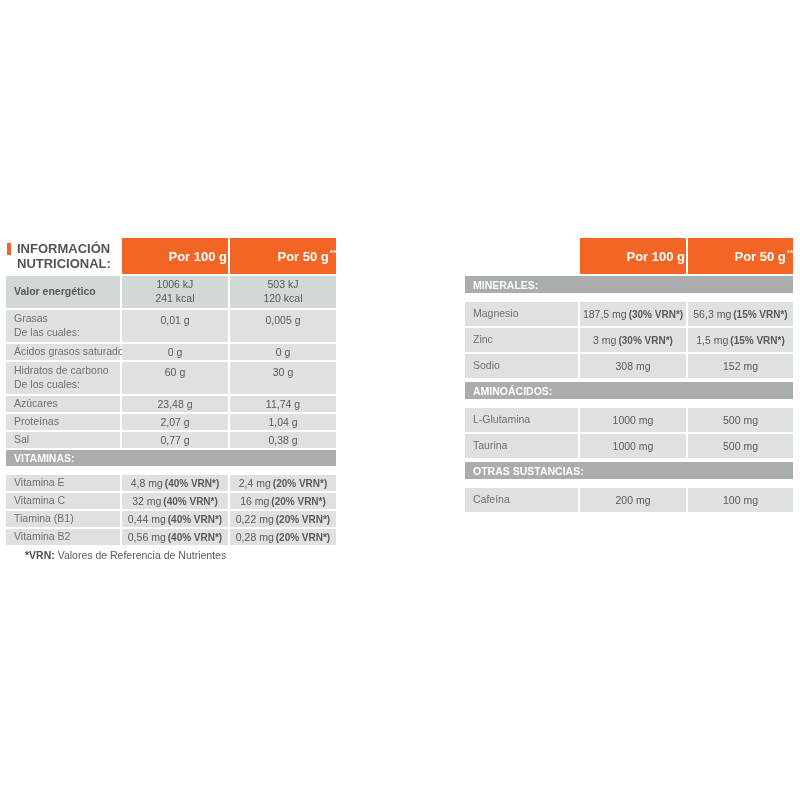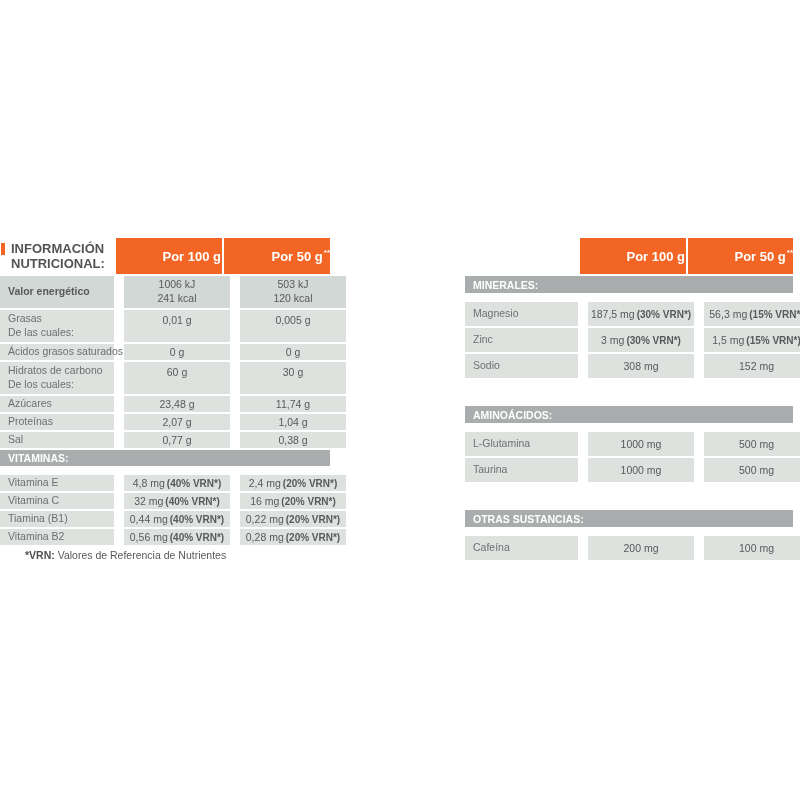--- a/index.html
+++ b/index.html
@@ -4,36 +4,36 @@
 <style>
   :root{
     --accent:#F26524; --row-bg:#DEE2DF; --row-bg-shaded:#D2D8D5;
     --section-bg:#A9ADAE; --label-text:#6D6F71; --value-text:#58595B;
     --header-text:#FFFFFF; --title-text:#515456;
   }
   *{box-sizing:border-box;margin:0;padding:0;}
   html,body{width:800px;height:800px;background:#FFFFFF;
     font-family:"Liberation Sans",sans-serif;position:relative;overflow:hidden;}
   .table{position:absolute;top:238px;}
-  #left-table{left:0;width:330px;}
+  #left-table{left:6px;width:330px;}
   #right-table{left:465px;width:328px;}
   .header-row{display:grid;grid-template-columns:114px 106px 106px;column-gap:2px;
     height:36px;margin-bottom:2px;}
   #right-table .header-row{grid-template-columns:113px 106px 105px;}
   .hcell{background:var(--accent);color:var(--header-text);font-weight:bold;
     font-size:13px;display:flex;align-items:center;justify-content:flex-end;}
   .hcell sup{font-size:8px;line-height:0;margin-left:1px;transform:translateY(-3px);}
   .title-cell{background:#FFFFFF;position:relative;display:flex;align-items:center;
     padding-left:11px;color:var(--title-text);font-weight:bold;font-size:13px;line-height:1.18;}
   .accent-bar{position:absolute;left:1px;top:5px;width:4px;height:12px;background:var(--accent);}
-  .row{display:grid;grid-template-columns:114px 106px 106px;column-gap:10px;
+  .row{display:grid;grid-template-columns:114px 106px 106px;column-gap:2px;
     height:16px;margin-bottom:2px;border-radius:15px;}
   #right-table .row{grid-template-columns:113px 106px 105px;height:24px;}
   .row.tall{height:32px;}
-  .row.gap-after{margin-bottom:28px;}
+  .row.gap-after{margin-bottom:4px;}
   .cell{background:var(--row-bg);}
   .row.shade .cell{background:var(--row-bg-shaded);}
   .cell.label{display:flex;flex-direction:column;justify-content:center;
     padding-left:8px;color:var(--label-text);font-size:10.5px;line-height:1.3;white-space:nowrap;}
   .row.boldrow .cell.label{font-weight:bold;color:var(--value-text);}
   .cell.val{display:flex;align-items:center;justify-content:center;
     color:var(--value-text);font-size:10.5px;}
   .cell.val.top{align-items:flex-start;padding-top:4px;}
   .row.boldrow .cell.val{font-weight:normal;}
   .cell.val .note{font-size:10px;margin-left:2px;font-weight:bold;}

